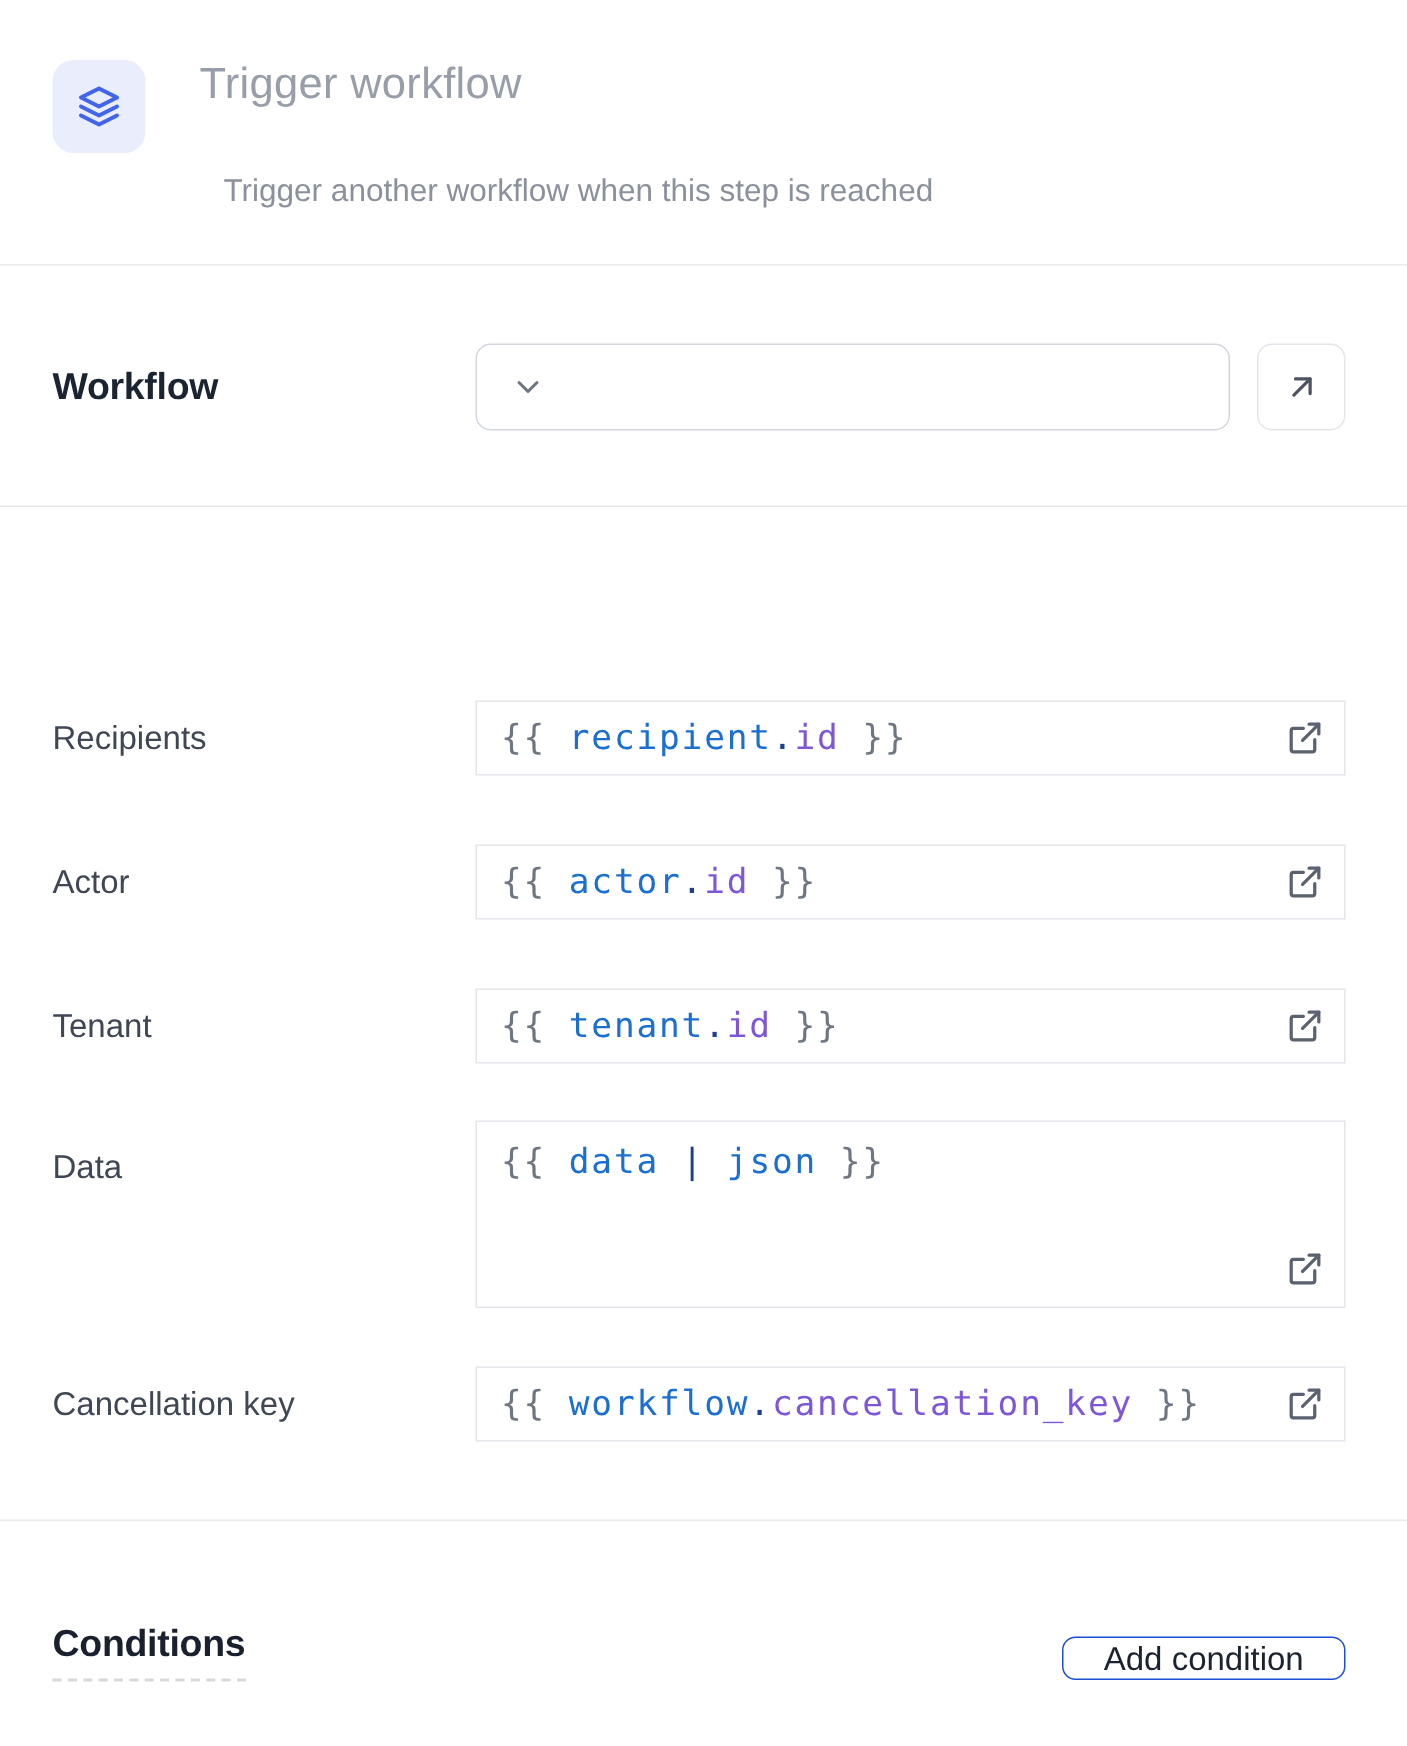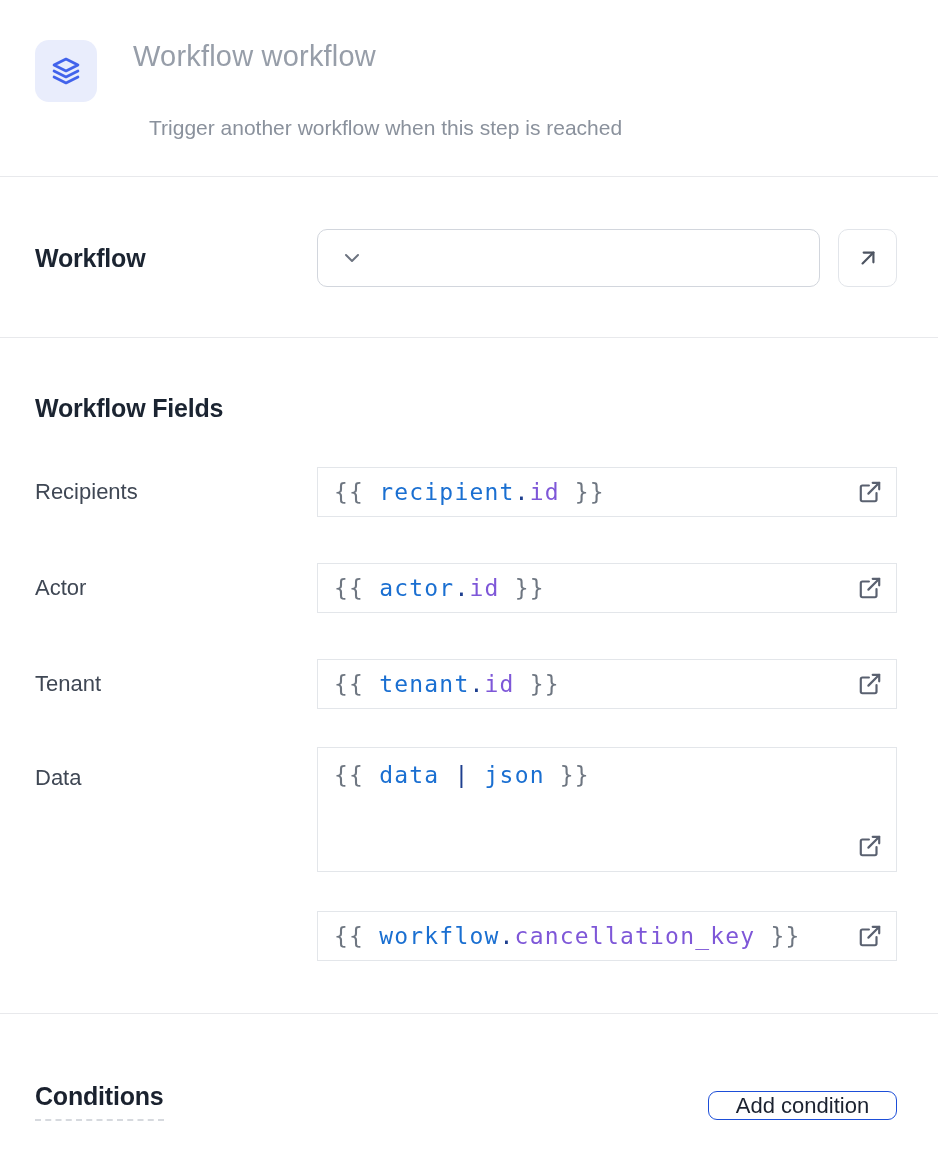--- a/index.html
+++ b/index.html
@@ -96,21 +96,21 @@
 
 <div class="panel">
 
   <div class="icon-box">
     <svg width="32" height="32" viewBox="0 0 24 24" fill="none" stroke="#4263eb" stroke-width="2" stroke-linecap="round" stroke-linejoin="round">
       <polygon points="12 3 21 7.5 12 12 3 7.5 12 3"></polygon>
       <polyline points="3 12 12 16.5 21 12"></polyline>
       <polyline points="3 16.5 12 21 21 16.5"></polyline>
     </svg>
   </div>
-  <h1 class="page-title">Workflow workflow</h1>
+  <h1 class="page-title">Trigger workflow</h1>
   <p class="page-subtitle">Trigger another workflow when this step is reached</p>
 
   <hr class="divider d1">
 
   <div class="workflow-label">Workflow</div>
   <div class="select">
     <span>
       <svg width="24" height="24" viewBox="0 0 24 24" fill="none" stroke="#6d7480" stroke-width="2" stroke-linecap="round" stroke-linejoin="round">
         <polyline points="6 9 12 15 18 9"></polyline>
       </svg>
@@ -120,21 +120,20 @@
     <span>
       <svg width="26" height="26" viewBox="0 0 24 24" fill="none" stroke="#4d5461" stroke-width="2" stroke-linecap="round" stroke-linejoin="round">
         <line x1="7" y1="17" x2="17" y2="7"></line>
         <polyline points="8 7 17 7 17 16"></polyline>
       </svg>
     </span>
   </button>
 
   <hr class="divider d2">
 
-  <h2 class="fields-heading">Workflow Fields</h2>
 
   <div class="frow r1">
     <span class="frow-label">Recipients</span>
     <div class="fbox">
       <span class="fcode"><span class="tok-delim">{{ </span><span class="tok-var">recipient</span><span class="tok-punct">.</span><span class="tok-prop">id</span><span class="tok-delim"> }}</span></span>
       <span class="ext-icon">
         <svg width="26" height="26" viewBox="0 0 24 24" fill="none" stroke="#5a6170" stroke-width="2" stroke-linecap="round" stroke-linejoin="round">
           <path d="M18 13v6a1.5 1.5 0 0 1-1.5 1.5H5A1.5 1.5 0 0 1 3.5 19V7.5A1.5 1.5 0 0 1 5 6h6"></path>
           <polyline points="14.5 3.5 20.5 3.5 20.5 9.5"></polyline>
           <line x1="10.5" y1="13.5" x2="20.5" y2="3.5"></line>
@@ -179,20 +178,21 @@
         <svg width="26" height="26" viewBox="0 0 24 24" fill="none" stroke="#5a6170" stroke-width="2" stroke-linecap="round" stroke-linejoin="round">
           <path d="M18 13v6a1.5 1.5 0 0 1-1.5 1.5H5A1.5 1.5 0 0 1 3.5 19V7.5A1.5 1.5 0 0 1 5 6h6"></path>
           <polyline points="14.5 3.5 20.5 3.5 20.5 9.5"></polyline>
           <line x1="10.5" y1="13.5" x2="20.5" y2="3.5"></line>
         </svg>
       </span>
     </div>
   </div>
 
   <div class="frow r5">
+    <span class="frow-label">Cancellation key</span>
     <div class="fbox">
       <span class="fcode"><span class="tok-delim">{{ </span><span class="tok-var">workflow</span><span class="tok-punct">.</span><span class="tok-prop">cancellation_key</span><span class="tok-delim"> }}</span></span>
       <span class="ext-icon">
         <svg width="26" height="26" viewBox="0 0 24 24" fill="none" stroke="#5a6170" stroke-width="2" stroke-linecap="round" stroke-linejoin="round">
           <path d="M18 13v6a1.5 1.5 0 0 1-1.5 1.5H5A1.5 1.5 0 0 1 3.5 19V7.5A1.5 1.5 0 0 1 5 6h6"></path>
           <polyline points="14.5 3.5 20.5 3.5 20.5 9.5"></polyline>
           <line x1="10.5" y1="13.5" x2="20.5" y2="3.5"></line>
         </svg>
       </span>
     </div>

